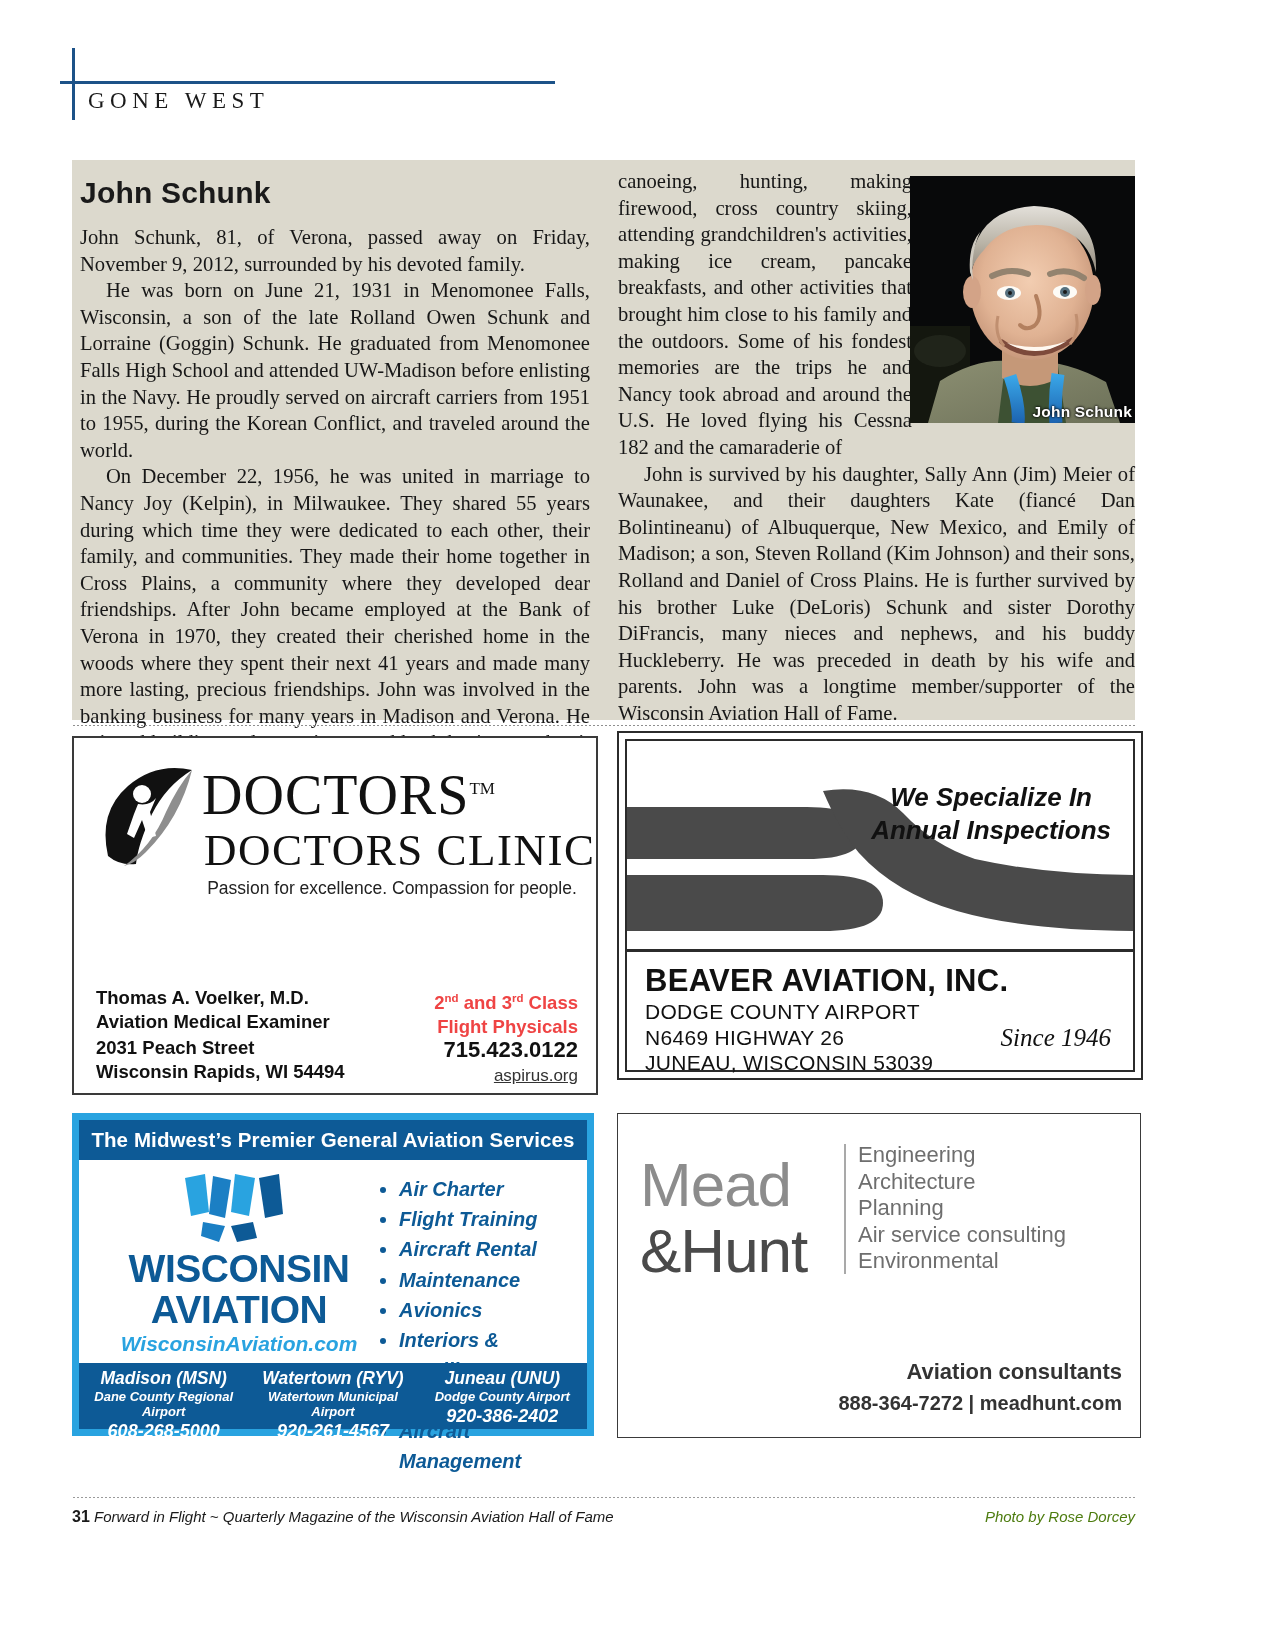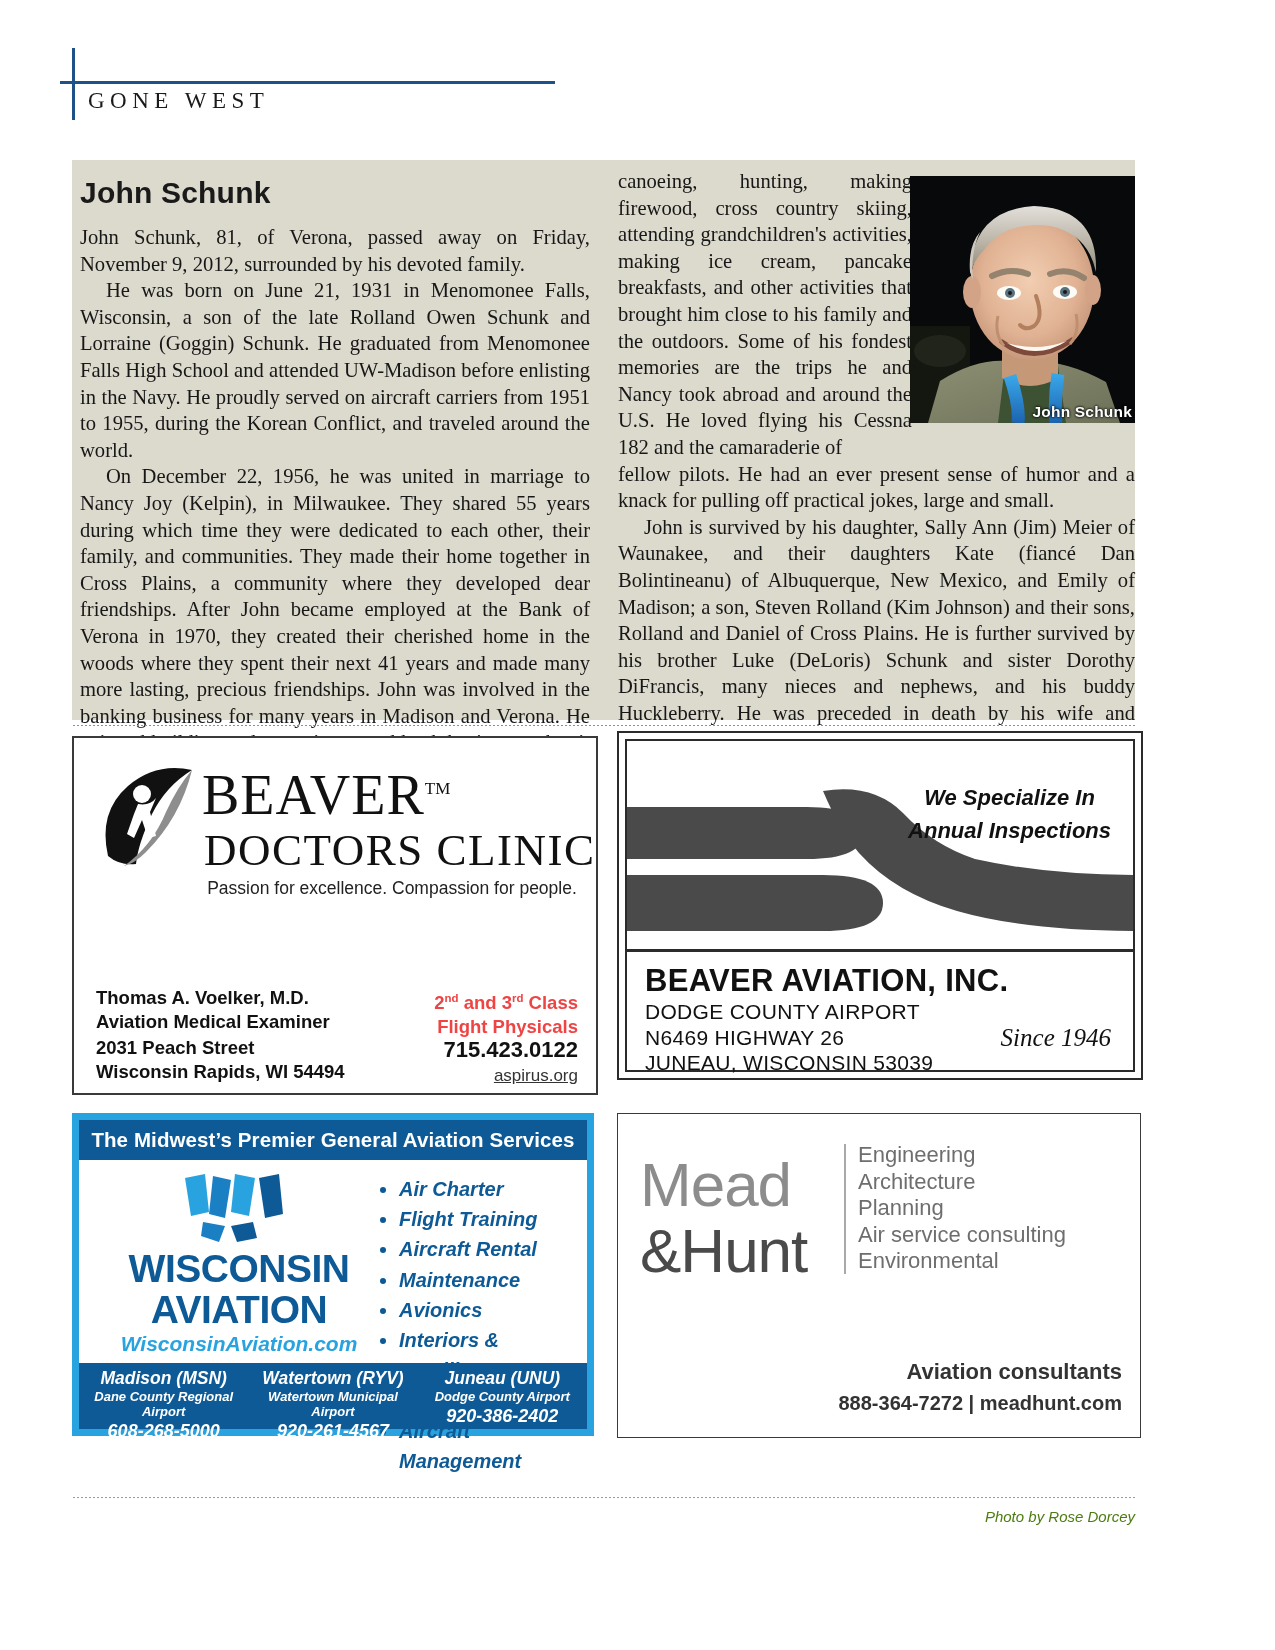--- a/index.html
+++ b/index.html
@@ -100,21 +100,21 @@
   .aspirus-r2{position:absolute;right:18px;top:299px;text-align:right;font-family:"Liberation Sans",sans-serif;font-size:22px;font-weight:bold;color:#111;}
   .aspirus-r3{position:absolute;right:18px;top:328px;text-align:right;font-family:"Liberation Sans",sans-serif;font-size:17px;color:#333;text-decoration:underline;}
   sup{font-size:.62em;}
 
   
   .beaver-inner{position:absolute;left:6px;top:6px;right:6px;bottom:6px;border:2px solid #2b2b2b;}
   .beaver-top{position:absolute;left:0;top:0;right:0;height:208px;overflow:hidden;}
   .beaver-spec{
     position:absolute;right:22px;top:40px;text-align:center;
     font-family:"Liberation Sans", sans-serif;
-    font-style:italic;font-weight:bold;font-size:22px;color:#111;line-height:33px;
+    font-style:italic;font-weight:bold;font-size:26px;color:#111;line-height:33px;
   }
   .beaver-phone{
     position:absolute;right:30px;top:135px;
     font-family:"Liberation Sans", sans-serif;
     font-style:italic;font-weight:bold;font-size:34px;color:#111;letter-spacing:.5px;
   }
   .beaver-rule{position:absolute;left:0;right:0;top:208px;height:3px;background:#2b2b2b;}
   .beaver-name{
     position:absolute;left:18px;top:222px;
     font-family:"Liberation Sans", sans-serif;
@@ -263,37 +263,36 @@
           <path d="M100 200 q10 30 8 47" stroke="url(#lany)" stroke-width="13" fill="none"></path>
           <path d="M148 198 q-4 26 -2 49" stroke="url(#lany)" stroke-width="13" fill="none"></path>
         </svg>
         <div class="cap">John Schunk</div>
       </div>
 
       <div class="body-text narrow">
         <p>canoeing, hunting, making firewood, cross country skiing, attending grandchildren's activities, making ice cream, pancake breakfasts, and other activities that brought him close to his family and the outdoors. Some of his fondest memories are the trips he and Nancy took abroad and around the U.S. He loved flying his Cessna 182 and the camaraderie of</p>
       </div>
       <div class="body-text wide">
-        <p>fellow pilots. He had an ever present sense of humor and a knack for pulling off practical jokes, large and small.</p>
         <p class="ind">John is survived by his daughter, Sally Ann (Jim) Meier of Waunakee, and their daughters Kate (fiancé Dan Bolintineanu) of Albuquerque, New Mexico, and Emily of Madison; a son, Steven Rolland (Kim Johnson) and their sons, Rolland and Daniel of Cross Plains. He is further survived by his brother Luke (DeLoris) Schunk and sister Dorothy DiFrancis, many nieces and nephews, and his buddy Huckleberry. He was preceded in death by his wife and parents. John was a longtime member/supporter of the Wisconsin Aviation Hall of Fame.</p>
         <p class="ind">The family welcomes memorials to Agrace HospiceCare, Inc., Zor Shrine, or a charity of your choice.</p>
       </div>
     </div>
   </div>
 
   <div class="dotline" style="top:724px;"></div>
 
   <div class="ad ad-aspirus">
     <svg class="aspirus-logo" viewBox="0 0 110 110">
       <path d="M14 96 Q4 52 34 26 Q62 2 98 10 Q72 26 58 54 Q44 84 42 104 Q26 106 14 96 Z" fill="#111"></path>
       <path d="M98 10 Q86 58 52 92 Q40 104 30 106 Q58 86 72 52 Q84 26 98 10 Z" fill="#8e8e8e"></path>
       <circle cx="48" cy="34" r="9" fill="#fff"></circle>
       <path d="M44 44 Q56 46 62 38 L56 52 L62 76 L54 78 L48 60 L40 78 L33 74 L40 54 Z" fill="#fff"></path>
     </svg>
-    <div class="aspirus-name"><span>BEAVER</span><span class="tm">TM</span></div>
+    <div class="aspirus-name"><span>DOCTORS</span><span class="tm">TM</span></div>
     <div class="aspirus-sub">DOCTORS CLINIC</div>
     <div class="aspirus-tag">Passion for excellence. Compassion for people.</div>
     <div class="aspirus-l1">
       <div>Thomas A. Voelker, M.D.</div>
       <div>Aviation Medical Examiner</div>
     </div>
     <div class="aspirus-l2">
       <div>2031 Peach Street</div>
       <div>Wisconsin Rapids, WI  54494</div>
     </div>
@@ -390,15 +389,19 @@
       <div>Architecture</div>
       <div>Planning</div>
       <div>Air service consulting</div>
       <div>Environmental</div>
     </div>
     <div class="mead-cons">Aviation consultants</div>
     <div class="mead-contact">888-364-7272 | meadhunt.com</div>
   </div>
 
   <div class="footrule"></div>
+  <div class="footer-left">
+    <b>31</b>
+    <span>Forward in Flight ~ Quarterly Magazine of the Wisconsin Aviation Hall of Fame</span>
+  </div>
   <div class="footer-right">Photo by Rose Dorcey</div>
 
 </div>
 
 </body></html>

